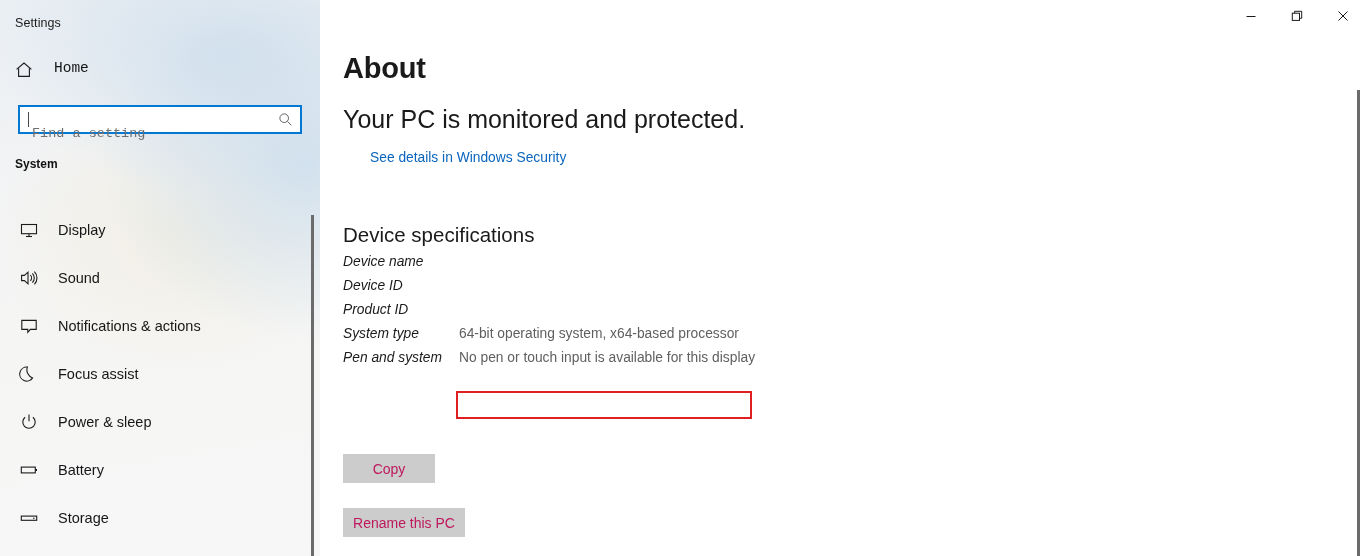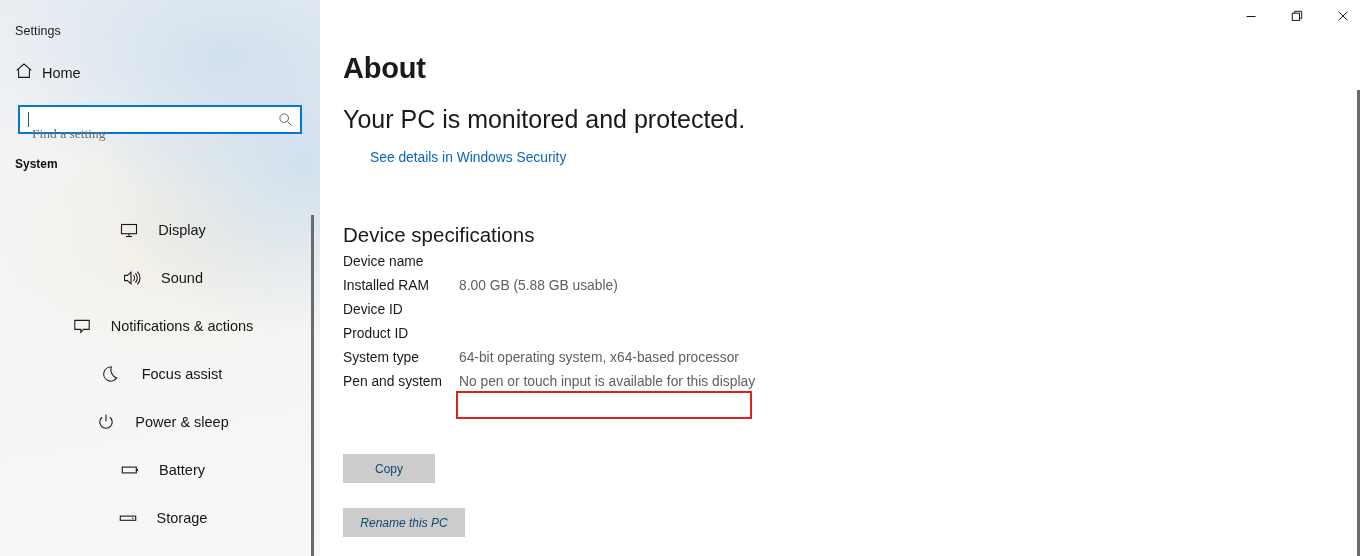--- a/index.html
+++ b/index.html
@@ -23,63 +23,63 @@
       linear-gradient(170deg, #e9eef3 0%, #f2f3f4 28%, #f5f5f4 55%, #f7f7f7 100%);
   }
   #sidebar-scroll-track {
     position: absolute; right: 0; top: 0; width: 14px; height: 556px;
   }
   #sidebar-scroll-thumb {
     position: absolute; right: 6px; top: 215px;
     width: 3px; height: 341px; background: #6b6b6b;
   }
   #win-title {
-    position: absolute; left: 15px; top: 24px;
+    position: absolute; left: 15px; top: 16px;
     font-size: 12.5px; color: #1a1a1a; letter-spacing: .1px; text-align: right;
   }
 
   .home-row {
     position: absolute; left: 14px; top: 60px;
-    display: flex; align-items: center; gap: 8px;
+    display: flex; gap: 20px;
     height: 26px;
+    font-family: Liberation Mono, monospace;
   }
   .home-row .label { font-size: 14.5px; color: #161616; }
 
   #search-box {
     position: absolute; left: 18px; top: 105px;
     width: 284px; height: 29px;
     background: #ffffff;
     border: 2px solid #0078d4;
     display: flex; align-items: center;
   }
   #search-caret {
     width: 1px; height: 15px; background: #4a4a4a; margin-left: 8px;
   }
   #search-input {
     flex: 1; border: none; outline: none; background: transparent;
-    font-family: Liberation Serif, serif;
+    font-family: Liberation Mono, monospace;
     font-size: 13.5px; color: #2b2b2b; padding: 0 2px 0 3px; margin-top: 28px;
   }
   #search-input::placeholder { color: #6e6e6e; opacity: 1; }
   #search-icon-wrap {
     width: 30px; height: 100%;
     display: flex; align-items: center; justify-content: center;
   }
 
   #group-title {
     position: absolute; left: 15px; top: 157px;
     font-size: 12px; font-weight: bold; color: #111111;
   }
 
   #nav-list { position: absolute; left: 0; top: 206px; width: 306px; }
   .nav-item {
     display: flex; align-items: center;
     height: 48px; padding-left: 18px; gap: 18px;
     cursor: default;
-    justify-content: center;
   }
   .nav-item .nav-ico {
     width: 22px; height: 22px;
     display: flex; align-items: center; justify-content: center;
     flex: 0 0 22px;
   }
   .nav-item .nav-label { font-size: 14.5px; color: #161616; }
 
   
   #main {
@@ -100,42 +100,42 @@
   }
   #devspec-title {
     position: absolute; left: 23px; top: 204px;
     font-size: 20.5px; color: #1a1a1a; margin-top: 19px;
   }
 
   #spec-table { position: absolute; left: 23px; top: 250px; width: 640px; }
   .spec-row { display: flex; align-items: flex-start; }
   .spec-label {
     width: 116px; flex: 0 0 116px;
-    font-size: 13.8px; color: #1a1a1a; line-height: 24px;
+    font-size: 13.8px; color: #1a1a1a; line-height: 24px; font-style: italic;
   }
   .spec-value {
     font-size: 13.8px; color: #606060; line-height: 24px; white-space: pre-line;
   }
 
   #redbox {
     position: absolute; left: 456px; top: 391px;
     width: 296px; height: 28px;
     border: 2px solid #e02020;
     pointer-events: none;
   }
 
   .flat-btn {
     position: absolute;
     background: #cccccc; border: none;
     font-family: "Liberation Sans", sans-serif;
-    font-size: 12px; color: #0c4a6e;
+    font-size: 14px; color: #be185d;
     cursor: pointer;
   }
   #copy-btn   { left: 23px; top: 454px; width: 92px; height: 29px; }
-  #rename-btn { left: 23px; top: 508px; width: 122px; height: 29px; font-style: italic; }
+  #rename-btn { left: 23px; top: 508px; width: 122px; height: 29px; }
 
   
   #right-panel { position: absolute; left: 1102px; top: 0; width: 240px; }
 
   #content-scroll-thumb {
     position: absolute; right: 6px; top: 90px;
     width: 3px; height: 466px; background: #6b6b6b;
   }
 
   
@@ -273,24 +273,20 @@
     <div id="protect-line">Your PC is monitored and protected.</div>
     <a id="security-link">See details in Windows Security</a>
     <div id="devspec-title">Device specifications</div>
 
     <div id="spec-table">
       <div class="spec-row">
         <div class="spec-label">Device name</div>
         <div class="spec-value"></div>
       </div>
       <div class="spec-row">
-        <div class="spec-label">Installed RAM</div>
-        <div class="spec-value">8.00 GB (5.88 GB usable)</div>
-      </div>
-      <div class="spec-row">
         <div class="spec-label">Device ID</div>
         <div class="spec-value"></div>
       </div>
       <div class="spec-row">
         <div class="spec-label">Product ID</div>
         <div class="spec-value"></div>
       </div>
       <div class="spec-row">
         <div class="spec-label">System type</div>
         <div class="spec-value">64-bit operating system, x64-based processor</div>

